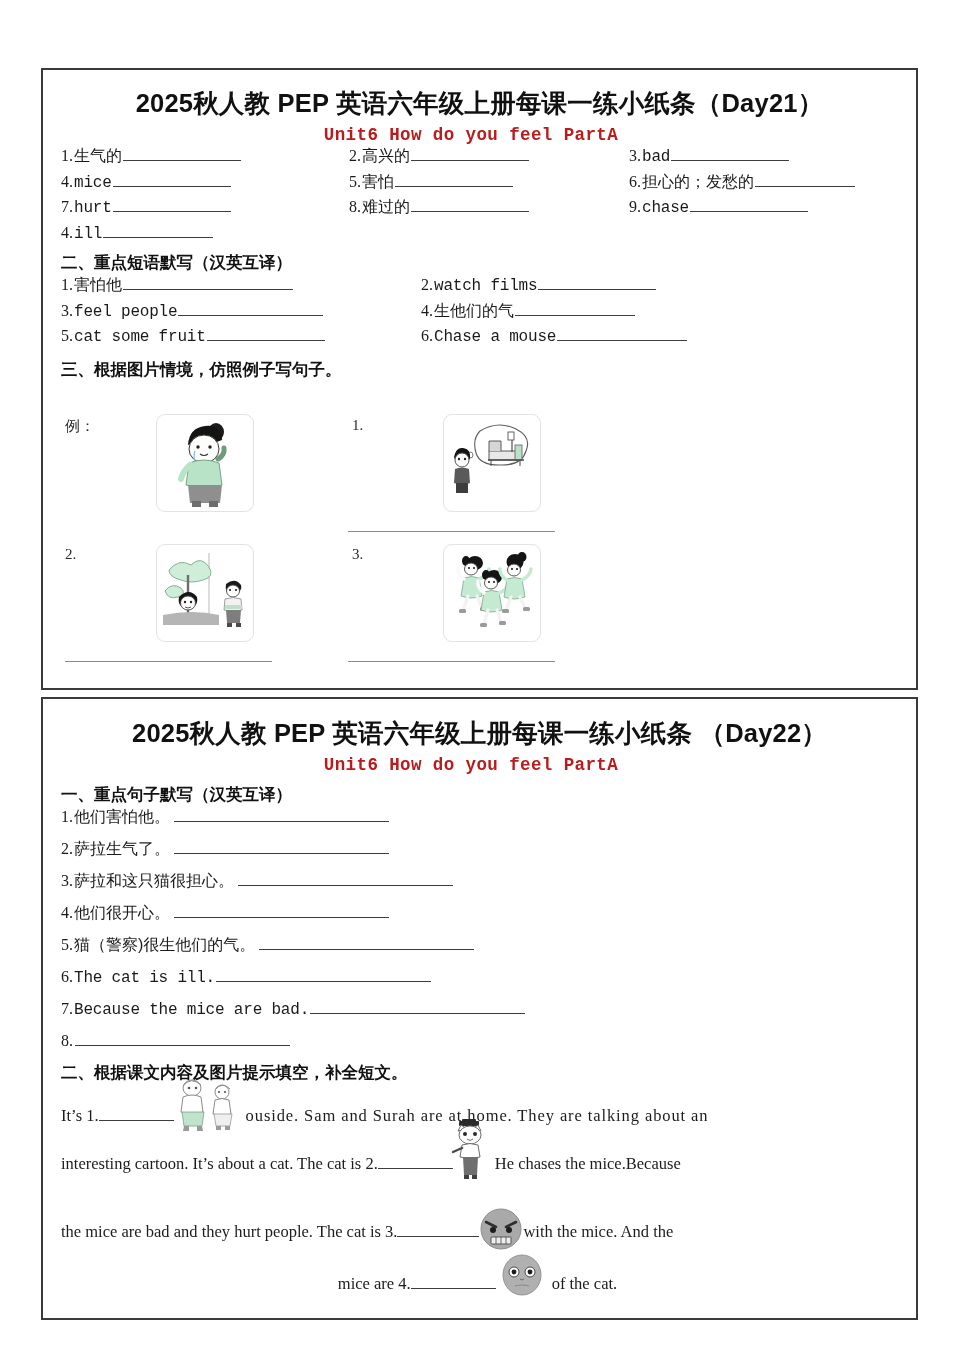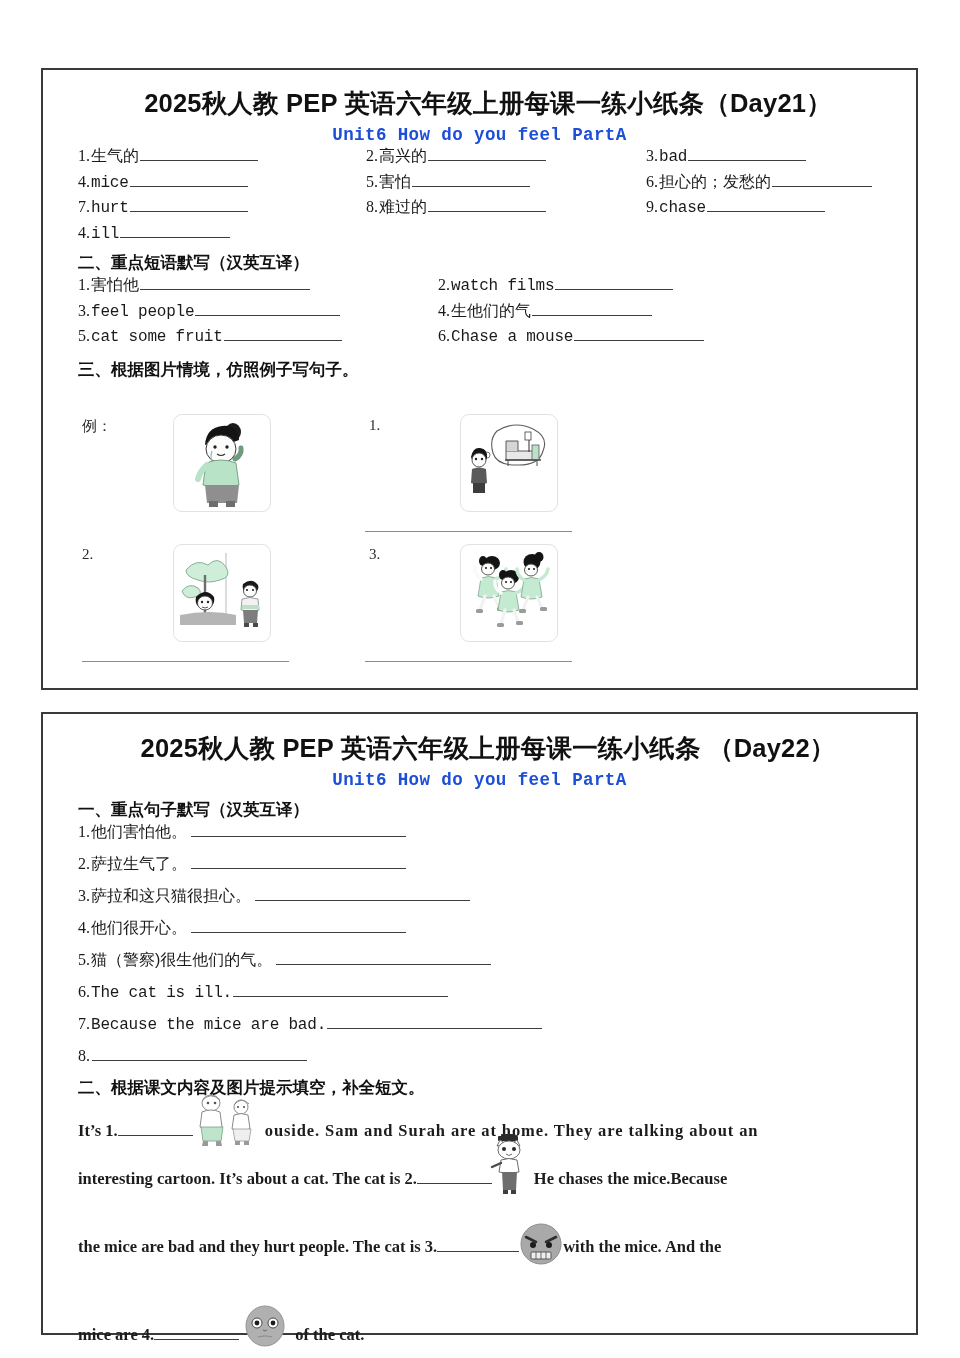--- a/index.html
+++ b/index.html
@@ -21,40 +21,39 @@
     width: 960px;
     height: 1358px;
   }
   .sheet {
     position: absolute;
     left: 41px;
     width: 877px;
     border: 2px solid #3a3a3a;
     box-sizing: border-box;
     background: #fff;
-    padding-left: 17px;
   }
   #sheet-day21 { top: 68px; height: 622px; }
-  #sheet-day22 { top: 712px; height: 623px; }
+  #sheet-day22 { top: 697px; height: 623px; }
 
   .title {
     text-align: center;
     font-family: "Liberation Sans", "DejaVu Sans", sans-serif;
     font-weight: bold;
     font-size: 25.5px;
     letter-spacing: 0.2px;
     color: #111;
     margin: 0;
     padding-top: 16px;
     white-space: nowrap;
   }
   #sheet-day22 .title { padding-top: 17px; }
   .subtitle {
     text-align: center;
-    color: #1d4ed8;
+    color: #b91c1c;
     font-family: "Liberation Mono", "DejaVu Sans Mono", monospace;
     font-weight: bold;
     font-size: 17.5px;
     margin: 4px 17px 0 0;
     letter-spacing: 0.4px;
   }
   .sec-head {
     font-family: "Liberation Sans", "DejaVu Sans", sans-serif;
     font-weight: bold;
     font-size: 16.5px;
@@ -136,21 +135,20 @@
     font-size: 16.5px;
     white-space: nowrap;
   }
 
   
   .cloze {
     padding: 0 22px 0 18px;
     font-family: "Liberation Serif", "DejaVu Serif", serif;
     font-size: 16.5px;
     color: #1c1c1c;
-    font-weight: bold;
   }
   .cloze-line {
     position: relative;
     display: flex;
     align-items: baseline;
     white-space: nowrap;
   }
   .cz-blank {
     display: inline-block;
     border-bottom: 1.5px solid #3d3d3d;
@@ -508,21 +506,21 @@
             <circle cx="32" cy="25" r="3" fill="#1c1c1c"></circle>
             <rect x="14" y="32" width="20" height="7" rx="1" fill="#ededed" stroke="#4a4a4a" stroke-width="0.9"></rect>
             <line x1="19" y1="32" x2="19" y2="39" stroke="#4a4a4a" stroke-width="0.8"></line>
             <line x1="24" y1="32" x2="24" y2="39" stroke="#4a4a4a" stroke-width="0.8"></line>
             <line x1="29" y1="32" x2="29" y2="39" stroke="#4a4a4a" stroke-width="0.8"></line>
           </svg>
         </span>
         <span>with the mice. And the</span>
       </div>
 
-      <div class="cloze-line" style="margin-top:68px;">
+      <div class="cloze-line" style="margin-top:32px;justify-content:center;">
         <span>mice are 4.</span>
         <span class="cz-blank" style="width:85px;"></span>
         <span class="inline-art" style="width:50px;height:0;">
           <svg viewBox="0 0 48 48" width="48" height="48" style="position:absolute; left:2px; bottom:-10px;">
             <ellipse cx="24" cy="24" rx="19" ry="20" fill="#b0b0b0" stroke="#949494" stroke-width="1"></ellipse>
             <circle cx="16" cy="21" r="5" fill="#fff" stroke="#4a4a4a" stroke-width="1"></circle>
             <circle cx="32" cy="21" r="5" fill="#fff" stroke="#4a4a4a" stroke-width="1"></circle>
             <circle cx="16" cy="21" r="2.4" fill="#1c1c1c"></circle>
             <circle cx="32" cy="21" r="2.4" fill="#1c1c1c"></circle>
             <path d="M22 28 q2 2 4 0" stroke="#6a6a6a" fill="none" stroke-width="1"></path>

